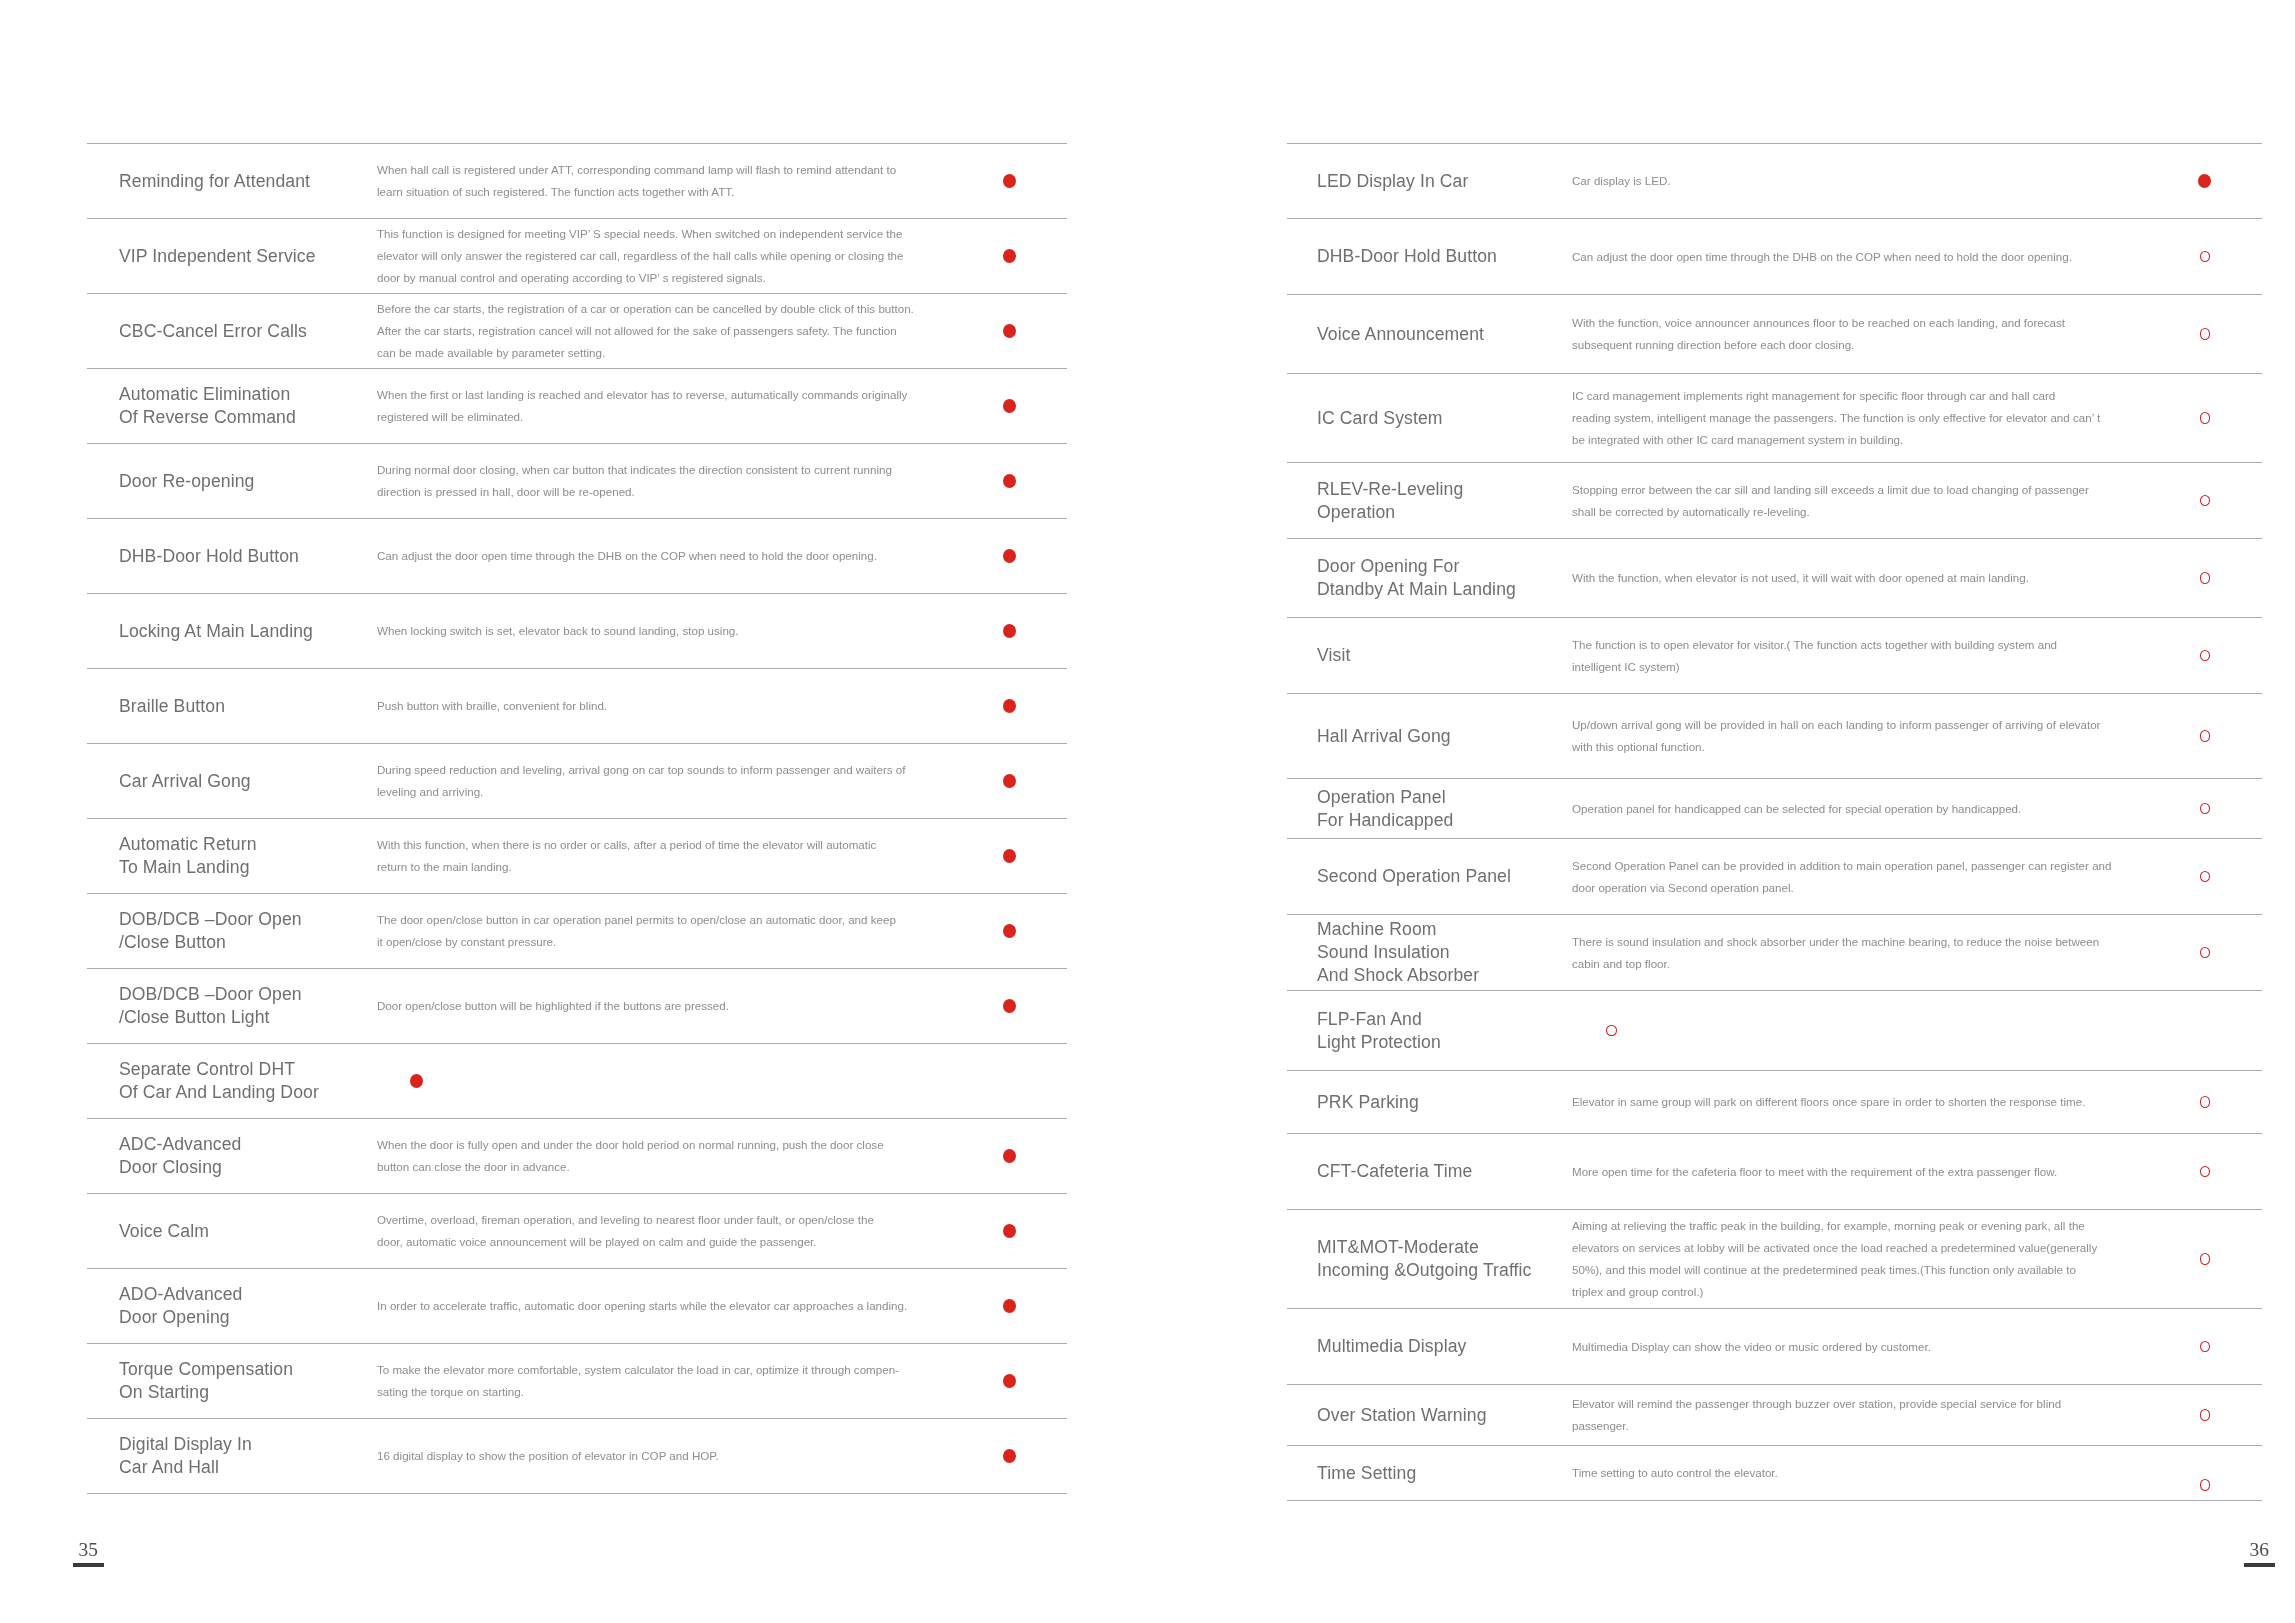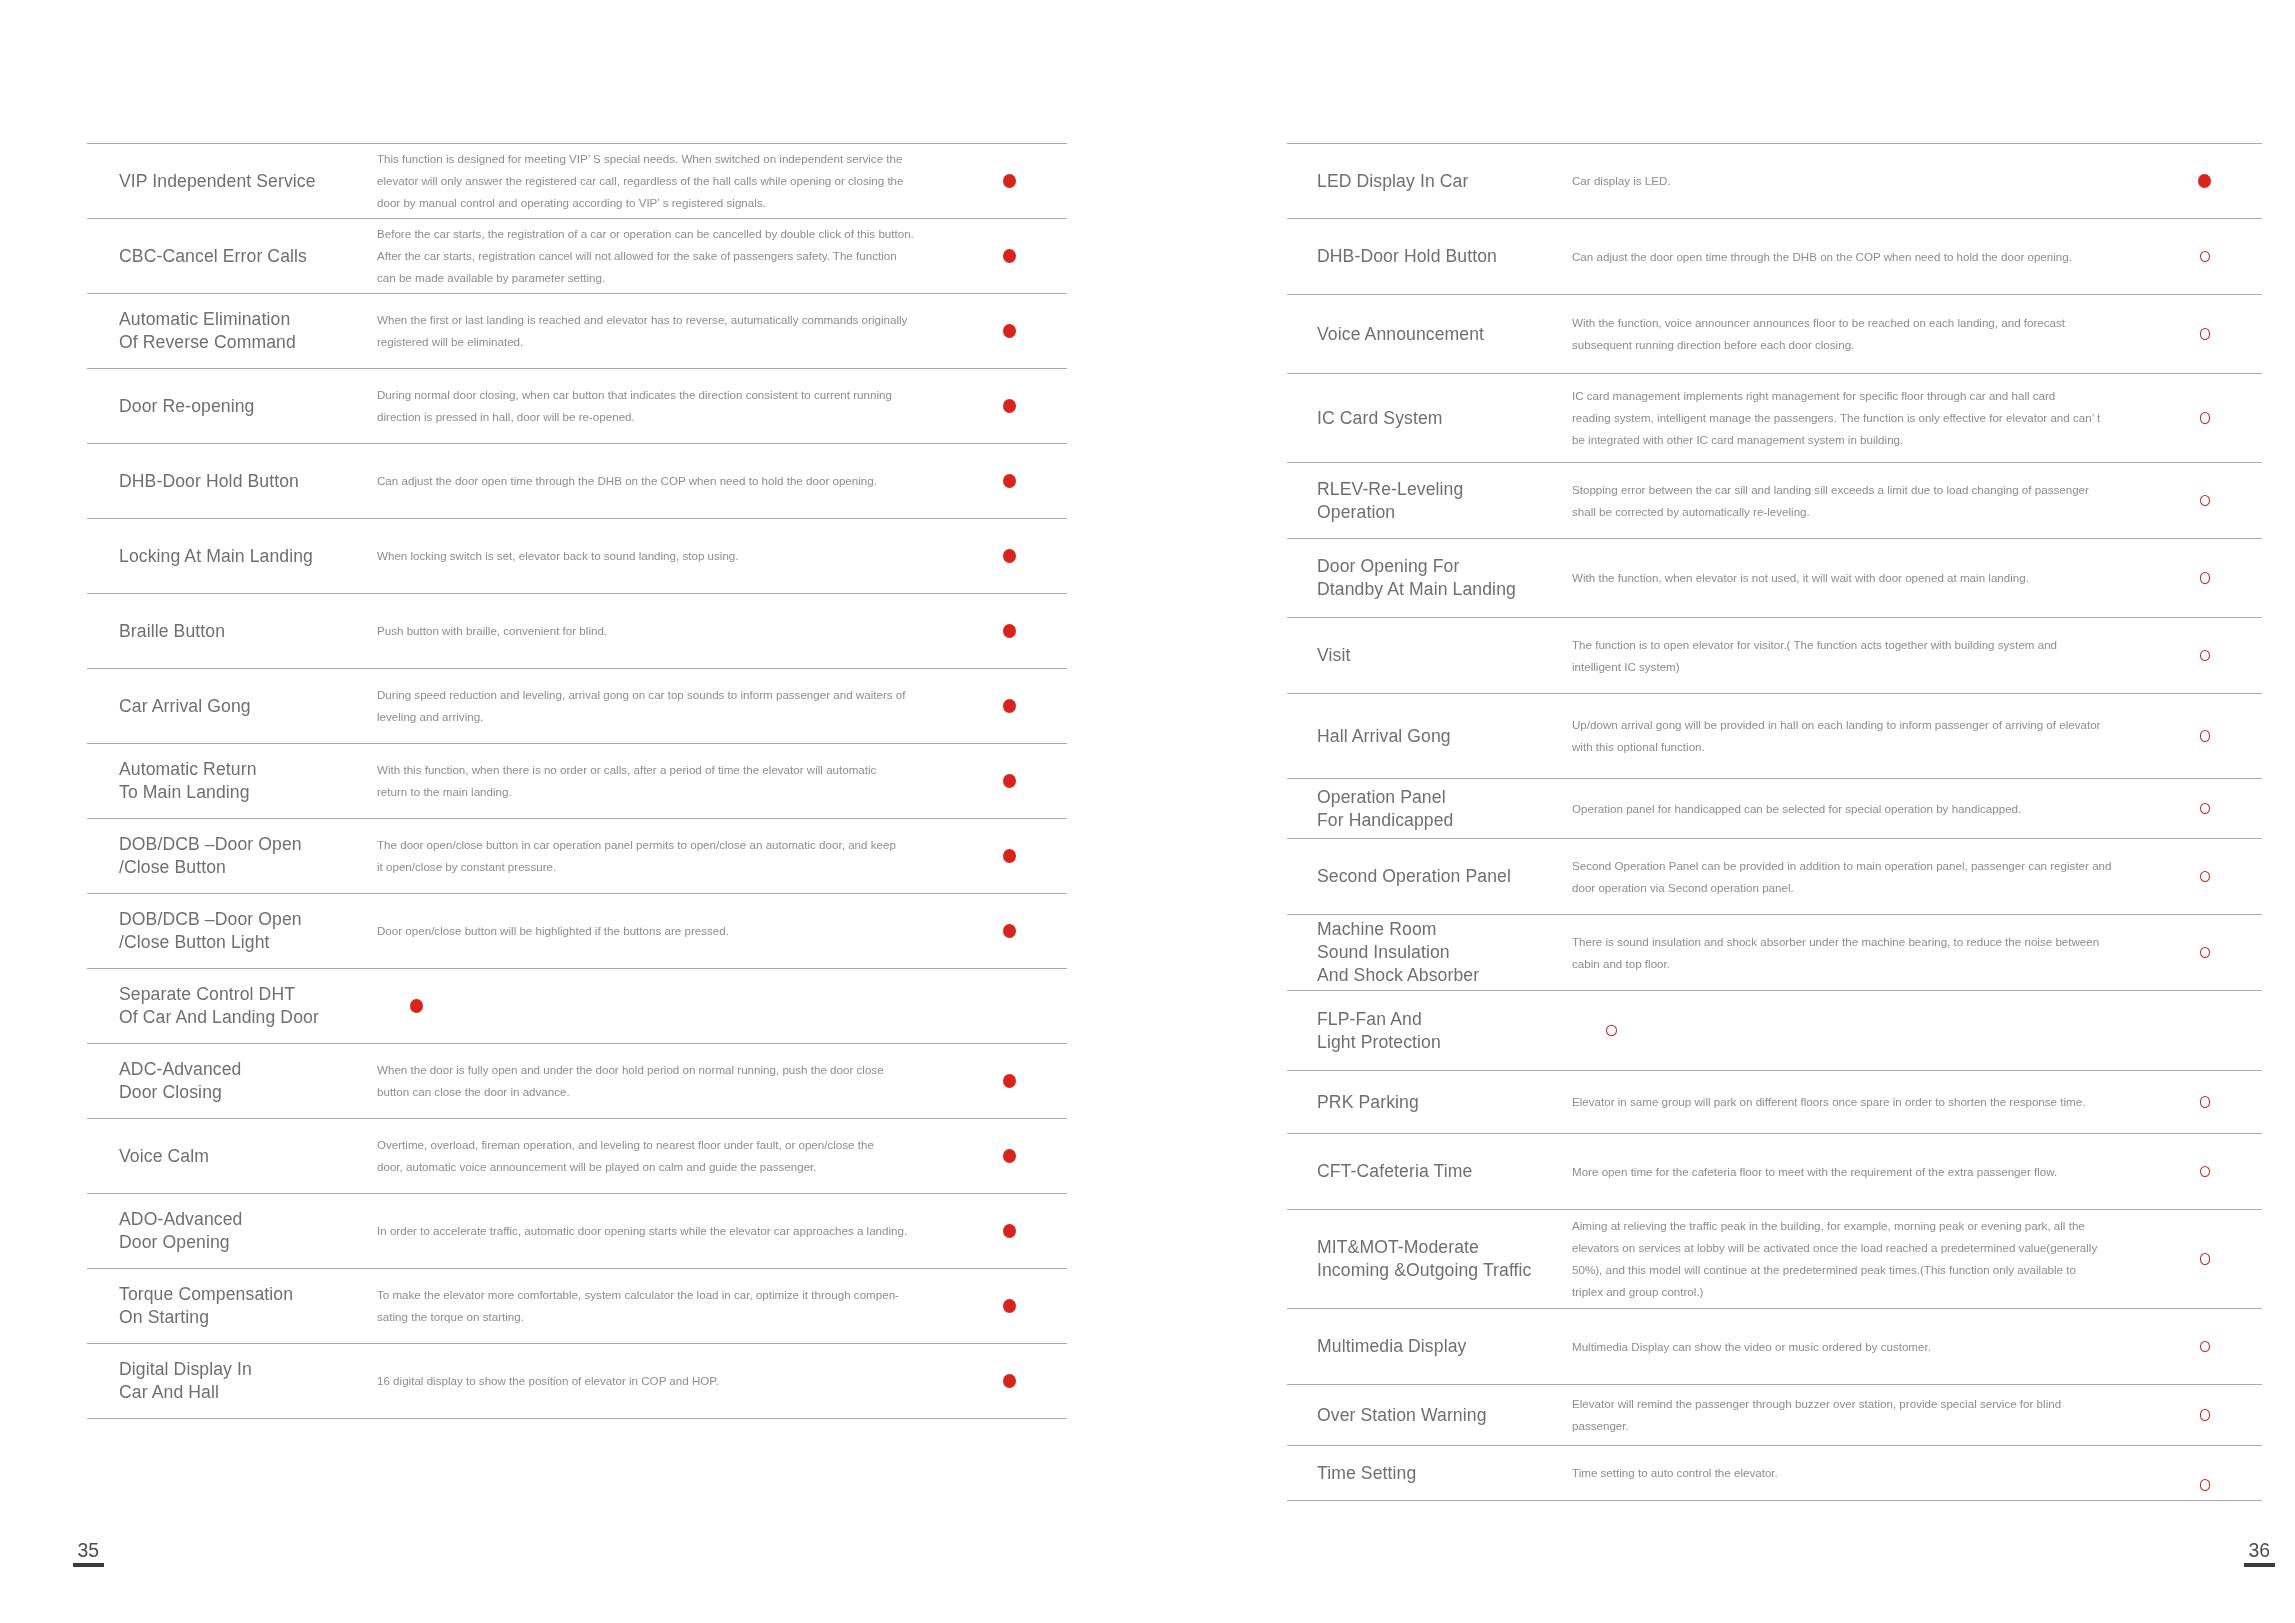--- a/index.html
+++ b/index.html
@@ -45,30 +45,38 @@
              color:var(--desc);white-space:pre-line}
   .cell.mark{flex:none;width:79px;display:flex;justify-content:center;align-items:center}
 
   .dot{border-radius:50%;flex:none}
   .dot.filled{width:13px;height:14px;background:var(--red)}
   .dot.hollow{width:10.6px;height:11.6px;border:1.9px solid var(--ring);background:transparent}
 
   .pagefoot{position:absolute;width:30.5px;text-align:center}
   .foot-left{left:73px;top:1540px}
   .foot-right{left:1044px;top:1540px}
-  .pagenum{font-family:Liberation Sans, sans-serif;font-size:19.4px;color:var(--pagenum);line-height:20.4px}
+  .pagenum{font-family:Liberation Serif, serif;font-size:19.4px;color:var(--pagenum);line-height:20.4px}
   .pagenum-bar{width:30.5px;height:3.7px;background:var(--bar);margin-top:2.8px}
 </style>
 </head>
 <body>
 
 <div class="sheet">
 
   <section class="page page-left">
     <div class="ftable" id="table-left">
+  <div class="frow">
+    <div class="cell name">Reminding for Attendant</div>
+    <div class="cell desc">When hall call is registered under ATT, corresponding command lamp will flash to remind attendant to
+learn situation of such registered. The function acts together with ATT.</div>
+    <div class="cell mark">
+      <span class="dot filled"></span>
+    </div>
+  </div>
 
   <div class="frow">
     <div class="cell name">VIP Independent Service</div>
     <div class="cell desc">This function is designed for meeting VIP’ S special needs. When switched on independent service the
 elevator will only answer the registered car call, regardless of the hall calls while opening or closing the
 door by manual control and operating according to VIP’ s registered signals.</div>
     <div class="cell mark">
       <span class="dot filled"></span>
     </div>
   </div>

